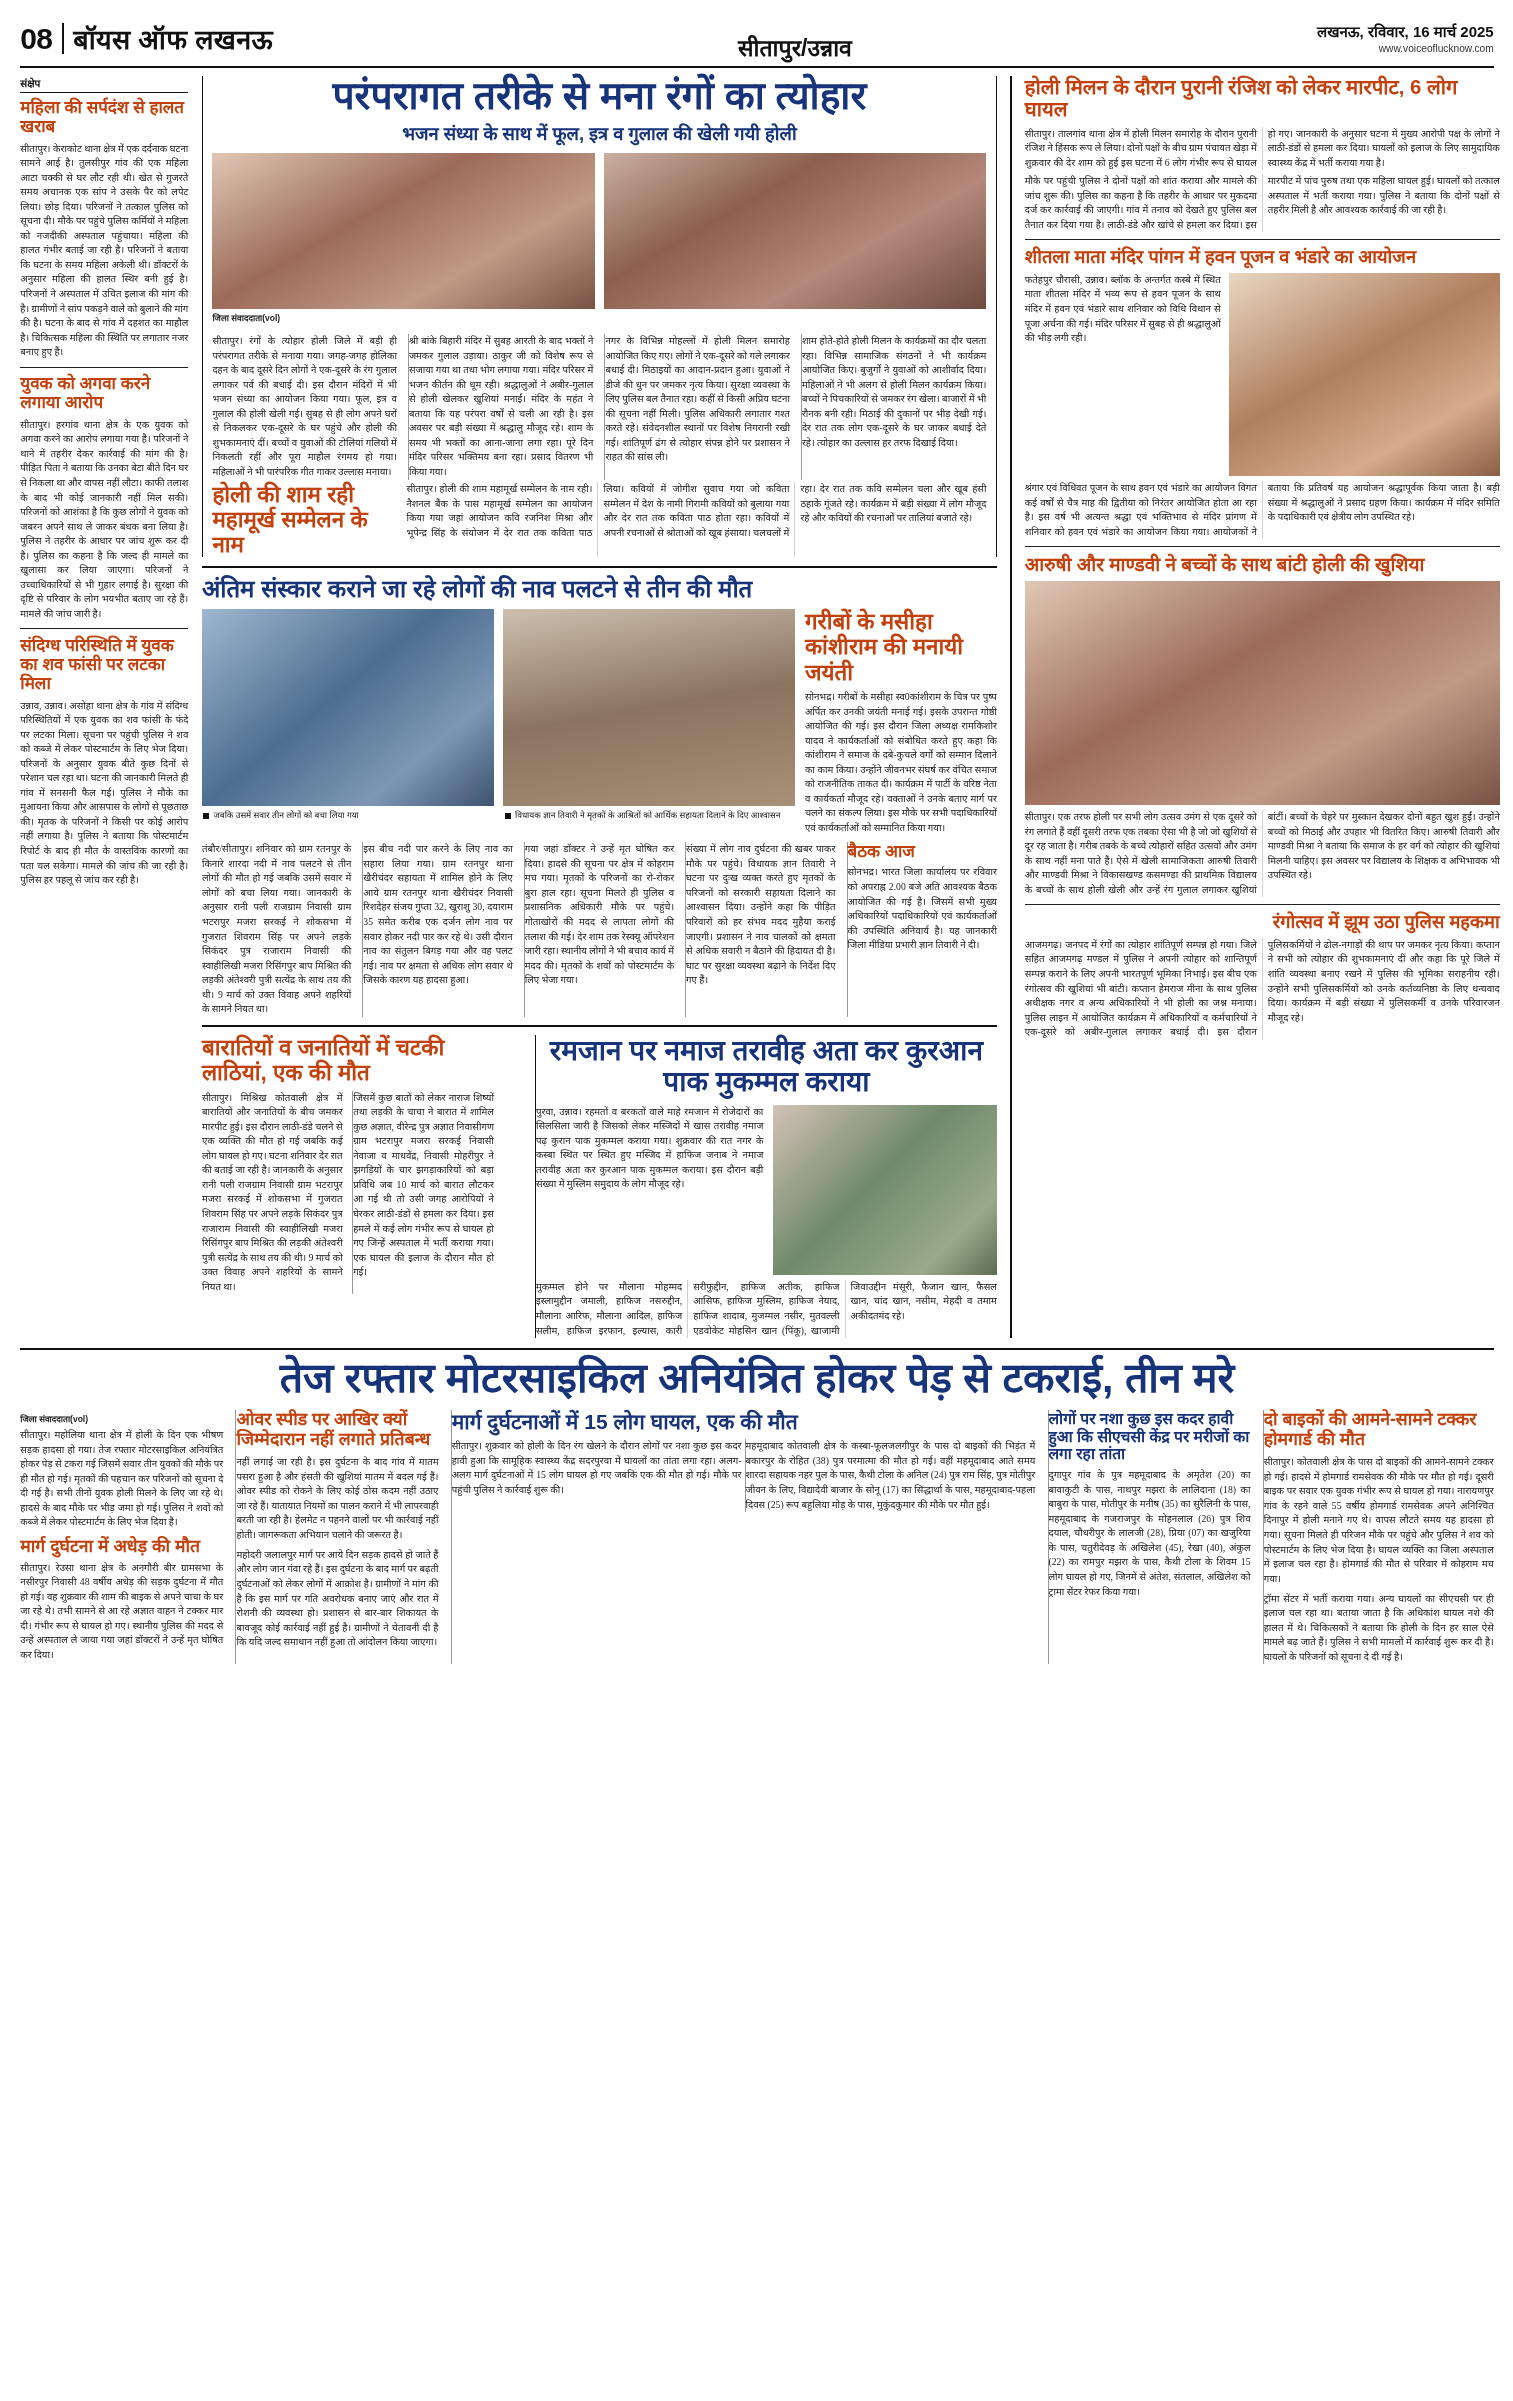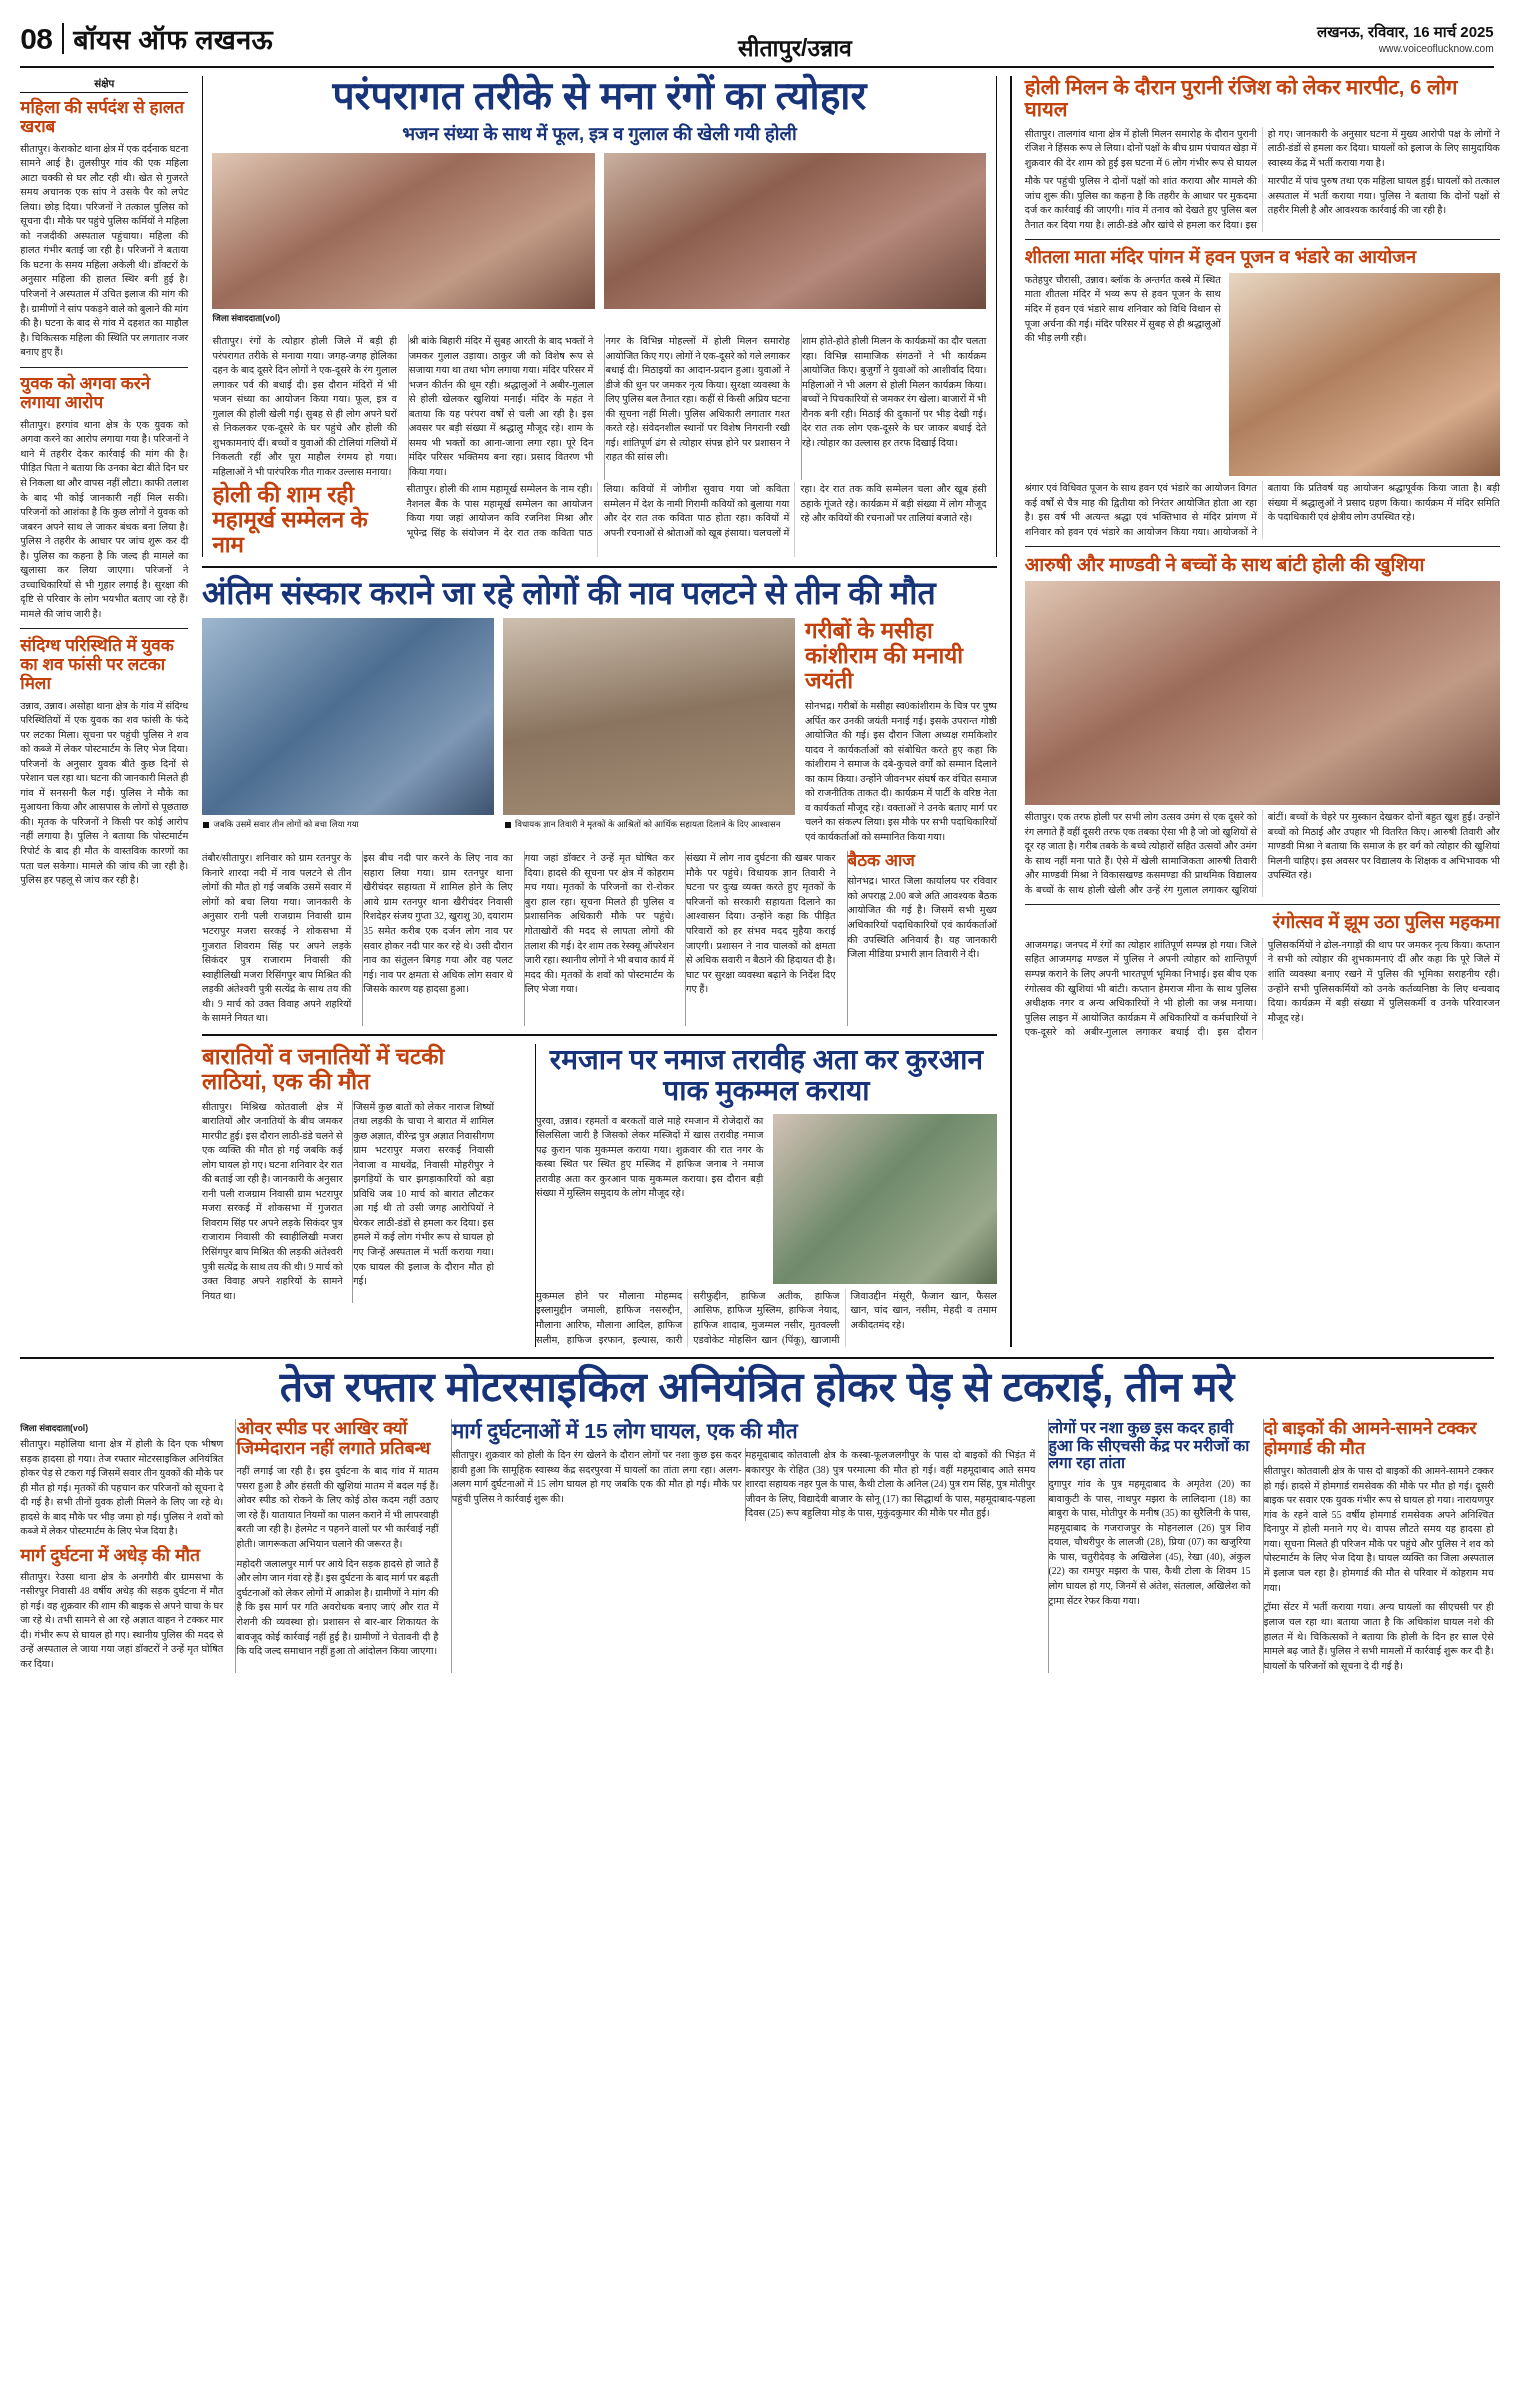--- a/index.html
+++ b/index.html
@@ -98,25 +98,25 @@
     margin-top: 8.1px;
   }
   .col-l { }
   .col-m { }
   .col-r { }
   .divider-v { background:#111; width:1.4px; }
 
   .brief-head {
     font-family:"Liberation Sans", sans-serif;
     font-size: 10.2px; font-weight:bold;
-    text-align:center; border-bottom:1.4px solid #111; padding-bottom:2px; margin-bottom:5.4px;
+    border-bottom:1.4px solid #111; padding-bottom:2px; margin-bottom:5.4px;
   }
   .small-hl { font-size: 17px; }
   .med-hl { font-size: 22.4px; }
-  .big-hl { font-size: 32px; }
+  .big-hl { font-size: 24px; }
   .huge-hl { font-size: 41px; }
 
   .lead-hl {
     font-size: 39px; text-align:center; line-height:1.05;
   }
   .sub-hl {
     font-family:"Liberation Sans", sans-serif; font-weight:bold;
     font-size: 18.3px; text-align:center; color:#17337a; line-height:1.2; margin-top:6.8px;
   }
   .byline {

